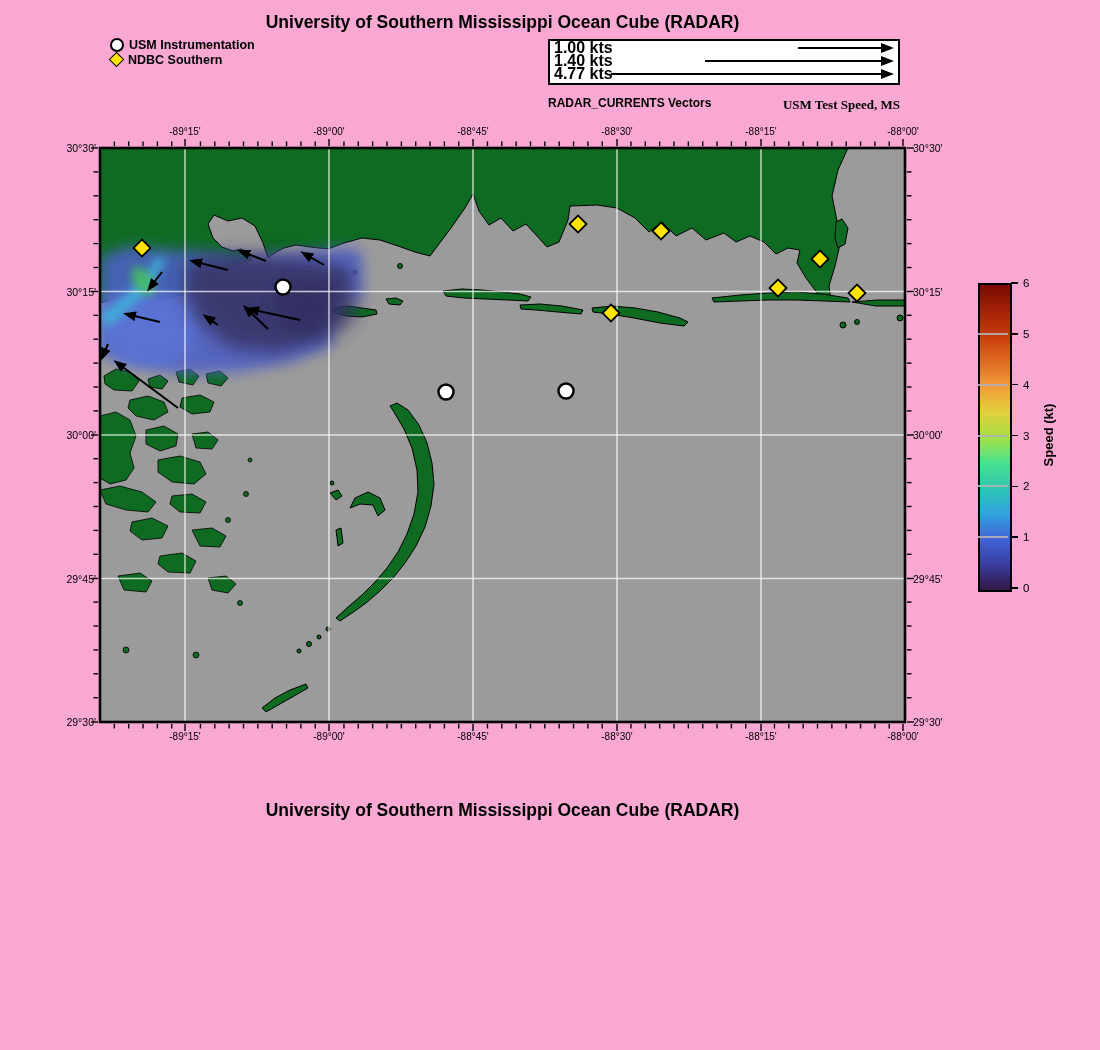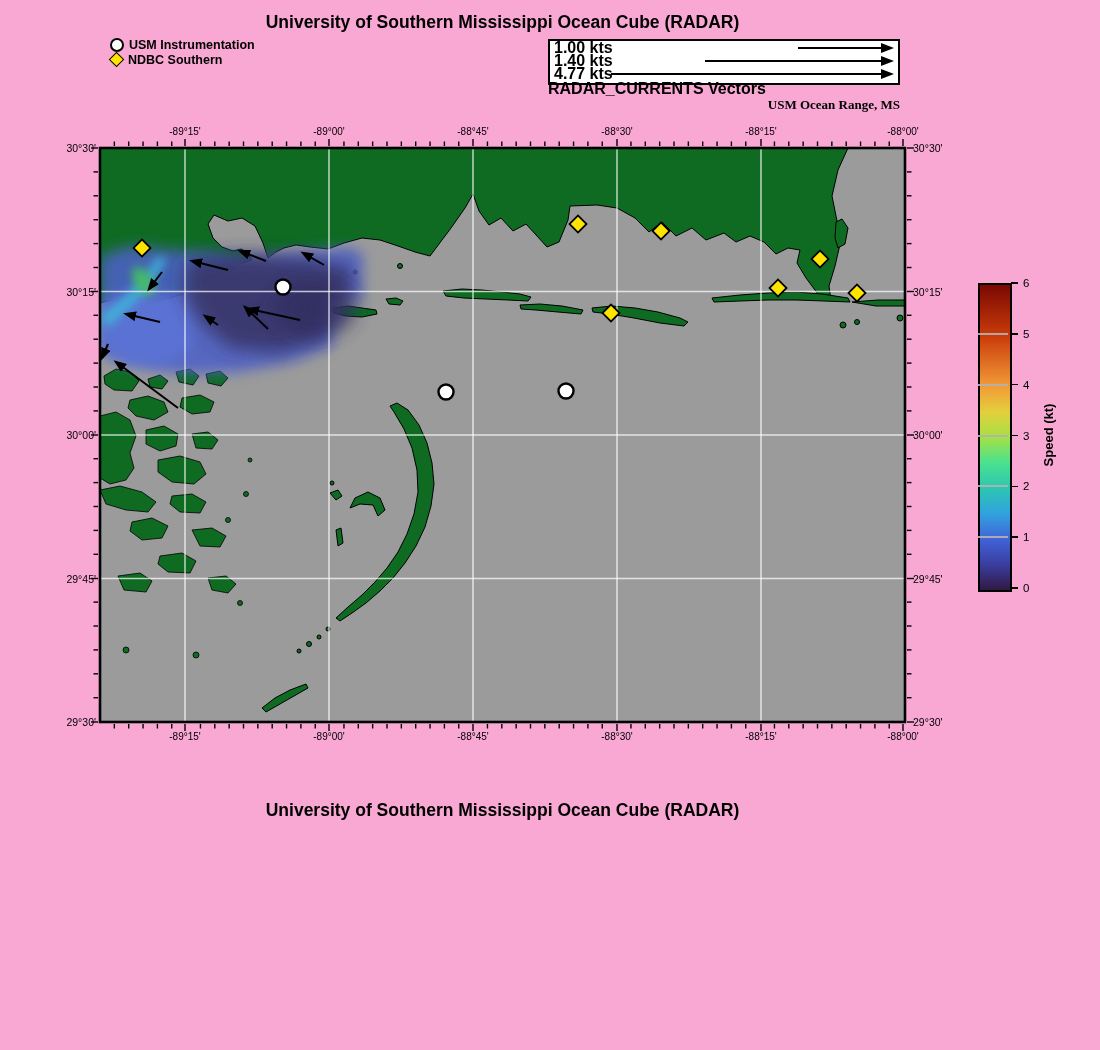--- a/index.html
+++ b/index.html
@@ -11,21 +11,21 @@
   .lrow{display:flex;align-items:center;height:15px;}
   .sym-circle{width:10px;height:10px;border:2px solid #000;border-radius:50%;background:#fff;margin-right:5px;}
   .sym-diamond{width:9px;height:9px;border:1.6px solid #000;background:#ffe400;transform:rotate(45deg);margin:0 6px 0 1px;}
   .ltxt{font-weight:bold;font-size:12.5px;}
   .vbox{position:absolute;left:548px;top:39px;width:348px;height:42px;border:2.2px solid #000;background:#fff;}
   .vrow{position:relative;height:13px;}
   .vlab{position:absolute;left:4px;top:0;font-weight:bold;font-size:16px;line-height:13px;}
   .vline{position:absolute;top:6px;height:1.6px;background:#000;}
   .vhead{position:absolute;top:1.5px;width:0;height:0;border-top:5px solid transparent;
          border-bottom:5px solid transparent;border-left:13px solid #000;}
-  .vcap{position:absolute;left:548px;top:80px;font-weight:bold;font-size:16px;}
+  .vcap{position:absolute;left:548px;top:96px;font-weight:bold;font-size:12px;}
   .subt{position:absolute;left:100px;top:99px;width:805px;text-align:center;
         font-family:"Liberation Serif",serif;font-weight:bold;font-size:16.5px;}
   .region{position:absolute;right:200px;top:97px;font-family:"Liberation Serif",serif;
           font-weight:bold;font-size:13px;}
   .xlab{position:absolute;transform:translateX(-50%);font-size:10px;white-space:nowrap;}
   .ylab{position:absolute;font-size:10.5px;white-space:nowrap;transform:translateY(-50%);}
   .ylab.left{right:1006px;text-align:right;}
   .ylab.right{left:913px;}
   .mapwrap{position:absolute;left:100px;top:148px;width:805px;height:574px;}
   .cbar{position:absolute;left:978px;top:283px;width:30px;height:305px;border:2px solid #000;}
@@ -65,21 +65,21 @@
       <span class="vhead" style="right: 4px;"></span>
     </div>
     <div class="vrow">
       <span class="vlab">4.77 kts</span>
       <span class="vline" style="right: 12px; width: 275px;"></span>
       <span class="vhead" style="right: 4px;"></span>
     </div>
   </div>
   <div class="vcap">RADAR_CURRENTS Vectors</div>
 
-  <div class="region">USM Ocean Range, MS</div>
+  <div class="region">USM Test Speed, MS</div>
 
   <div id="xlabels-top">
       <div class="xlab" style="left: 185px; top: 126px;">-89°15'</div>
       <div class="xlab" style="left: 329px; top: 126px;">-89°00'</div>
       <div class="xlab" style="left: 473px; top: 126px;">-88°45'</div>
       <div class="xlab" style="left: 617px; top: 126px;">-88°30'</div>
       <div class="xlab" style="left: 761px; top: 126px;">-88°15'</div>
       <div class="xlab" style="left: 903px; top: 126px;">-88°00'</div>
     </div>
   <div id="xlabels-bottom">

